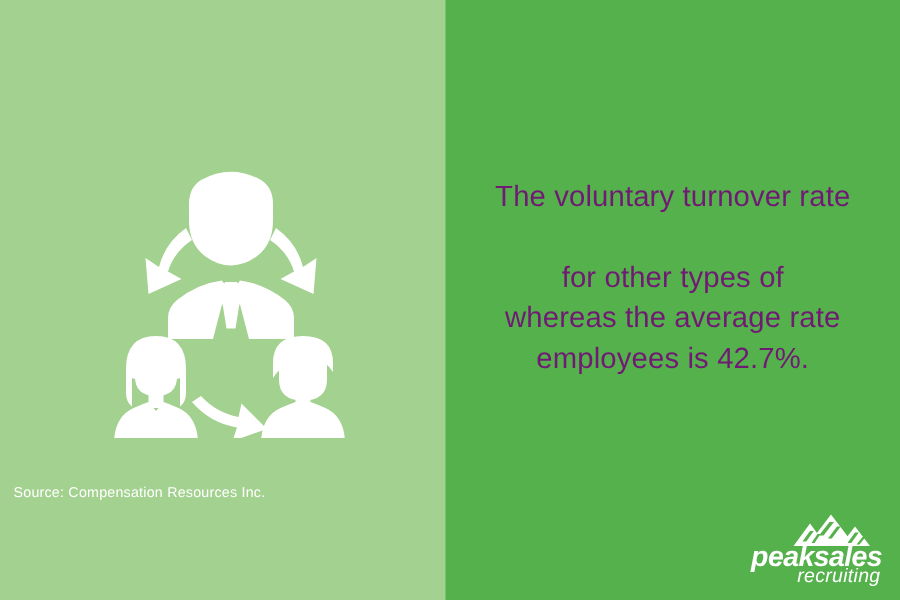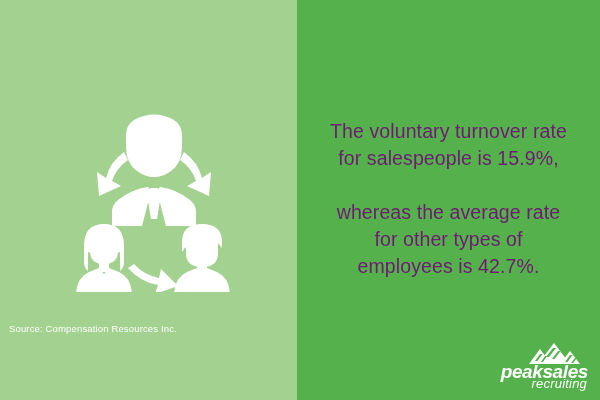--- a/index.html
+++ b/index.html
@@ -180,24 +180,23 @@
       </svg>
     </div>
 
     <div class="source-text">Source: Compensation Resources Inc.</div>
   </div>
 
   <div class="panel-right">
 
     <div class="statement">
       <p>The voluntary turnover rate</p>
-      <p>for salespeople is 15.9%,</p>
       <div class="gap"></div>
+      <p>for other types of</p>
       <p>whereas the average rate</p>
-      <p>for other types of</p>
       <p>employees is 42.7%.</p>
     </div>
 
     <div class="logo">
       <div class="logo-mark">
         <svg viewBox="0 0 62 22" xmlns="http://www.w3.org/2000/svg" aria-hidden="true">
           <g fill="#ffffff">
 
             <path d="M30 1 l16 21 h-32 z"></path>
 

